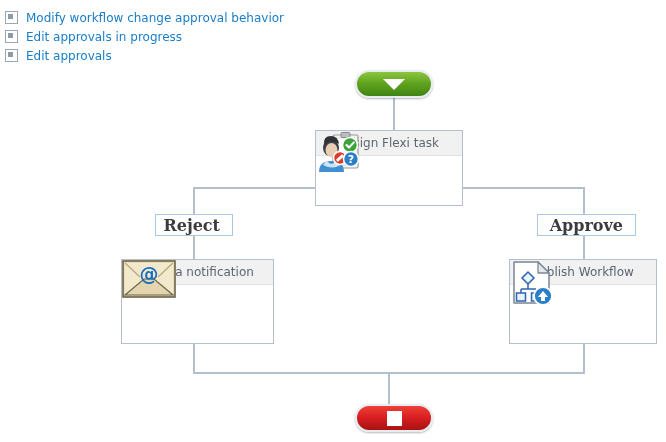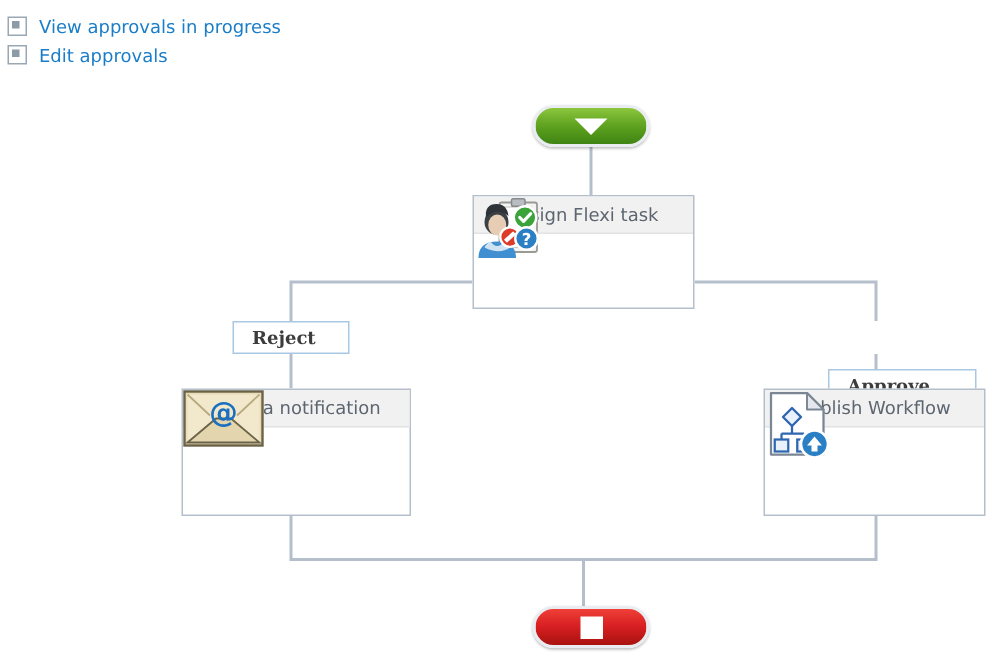--- a/index.html
+++ b/index.html
@@ -142,45 +142,52 @@
 
   
   .branch-label {
     position: absolute;
     background: #ffffff;
     border: 1px solid #a8c8e4;
     box-sizing: border-box;
     height: 22px;
     display: flex;
     align-items: center;
-    justify-content: flex-start;
+    justify-content: flex-end;
     padding: 0 12px;
     font-family: "DejaVu Serif", "Liberation Serif", serif;
     font-weight: bold;
-    font-size: 12px;
+    font-size: 16px;
     color: #3c3c3c;
     cursor: pointer;
   }
   #label-reject  { left: 155px; top: 214px; width: 78px; }
-  #label-approve { left: 552px; top: 214px; width: 99px; margin-top: 32px; }
+  #label-approve { left: 537px; top: 214px; width: 99px; }
 
   .icon-wrap { display: block; line-height: 0; }
 </style>
 </head>
 <body>
 
 <div class="action-links">
-
 
   <div class="action-link-row">
     <span class="bullet-icon">
       <span class="outer"></span>
         <span class="inner"></span>
     </span>
-    <span class="action-link-label">View approvals in progress</span>
+    <span class="action-link-label">Modify workflow change approval behavior</span>
+  </div>
+
+  <div class="action-link-row">
+    <span class="bullet-icon">
+      <span class="outer"></span>
+        <span class="inner"></span>
+    </span>
+    <span class="action-link-label">Edit approvals in progress</span>
   </div>
 
   <div class="action-link-row">
     <span class="bullet-icon">
       <span class="outer"></span>
         <span class="inner"></span>
     </span>
     <span class="action-link-label">Edit approvals</span>
   </div>
 

